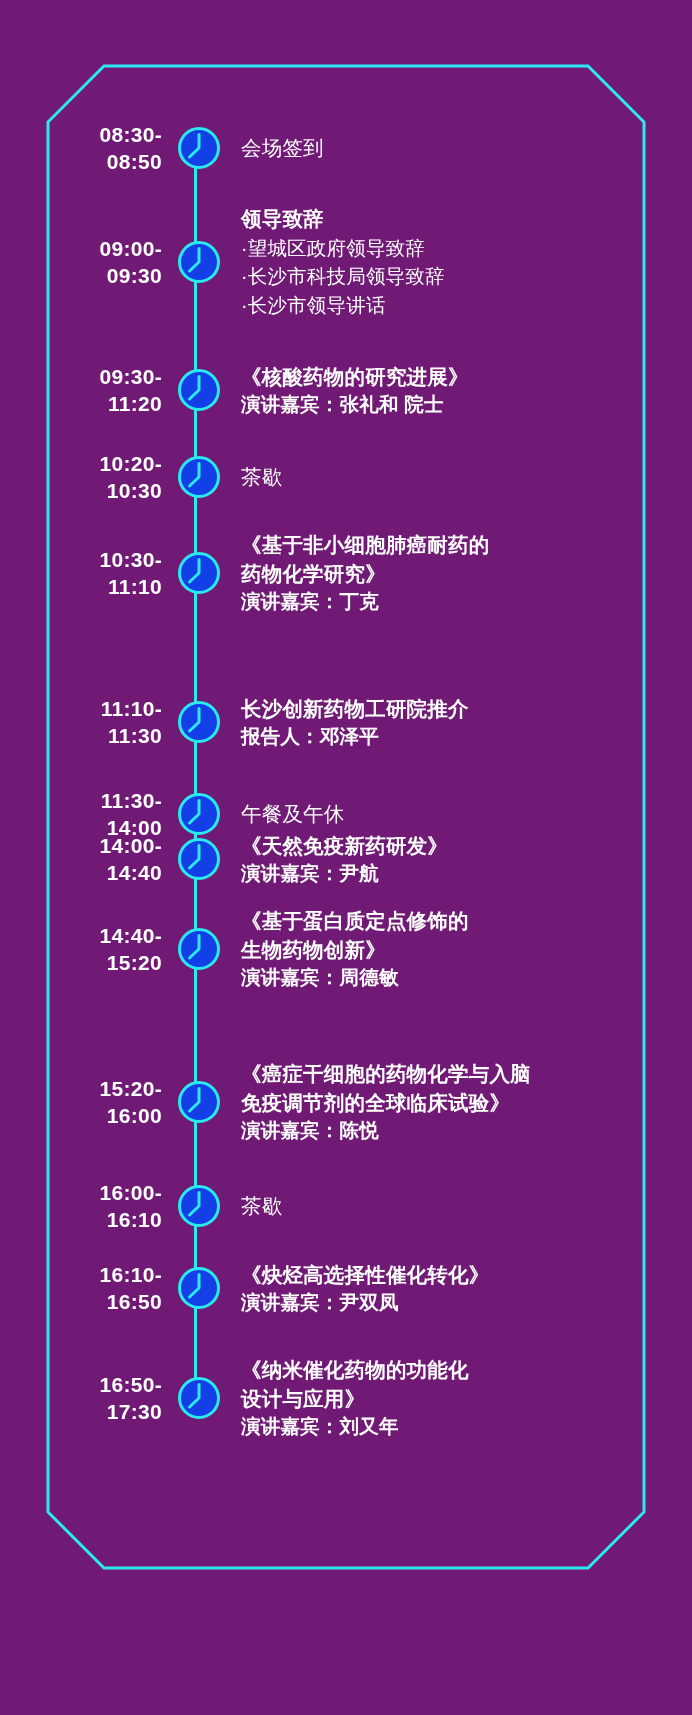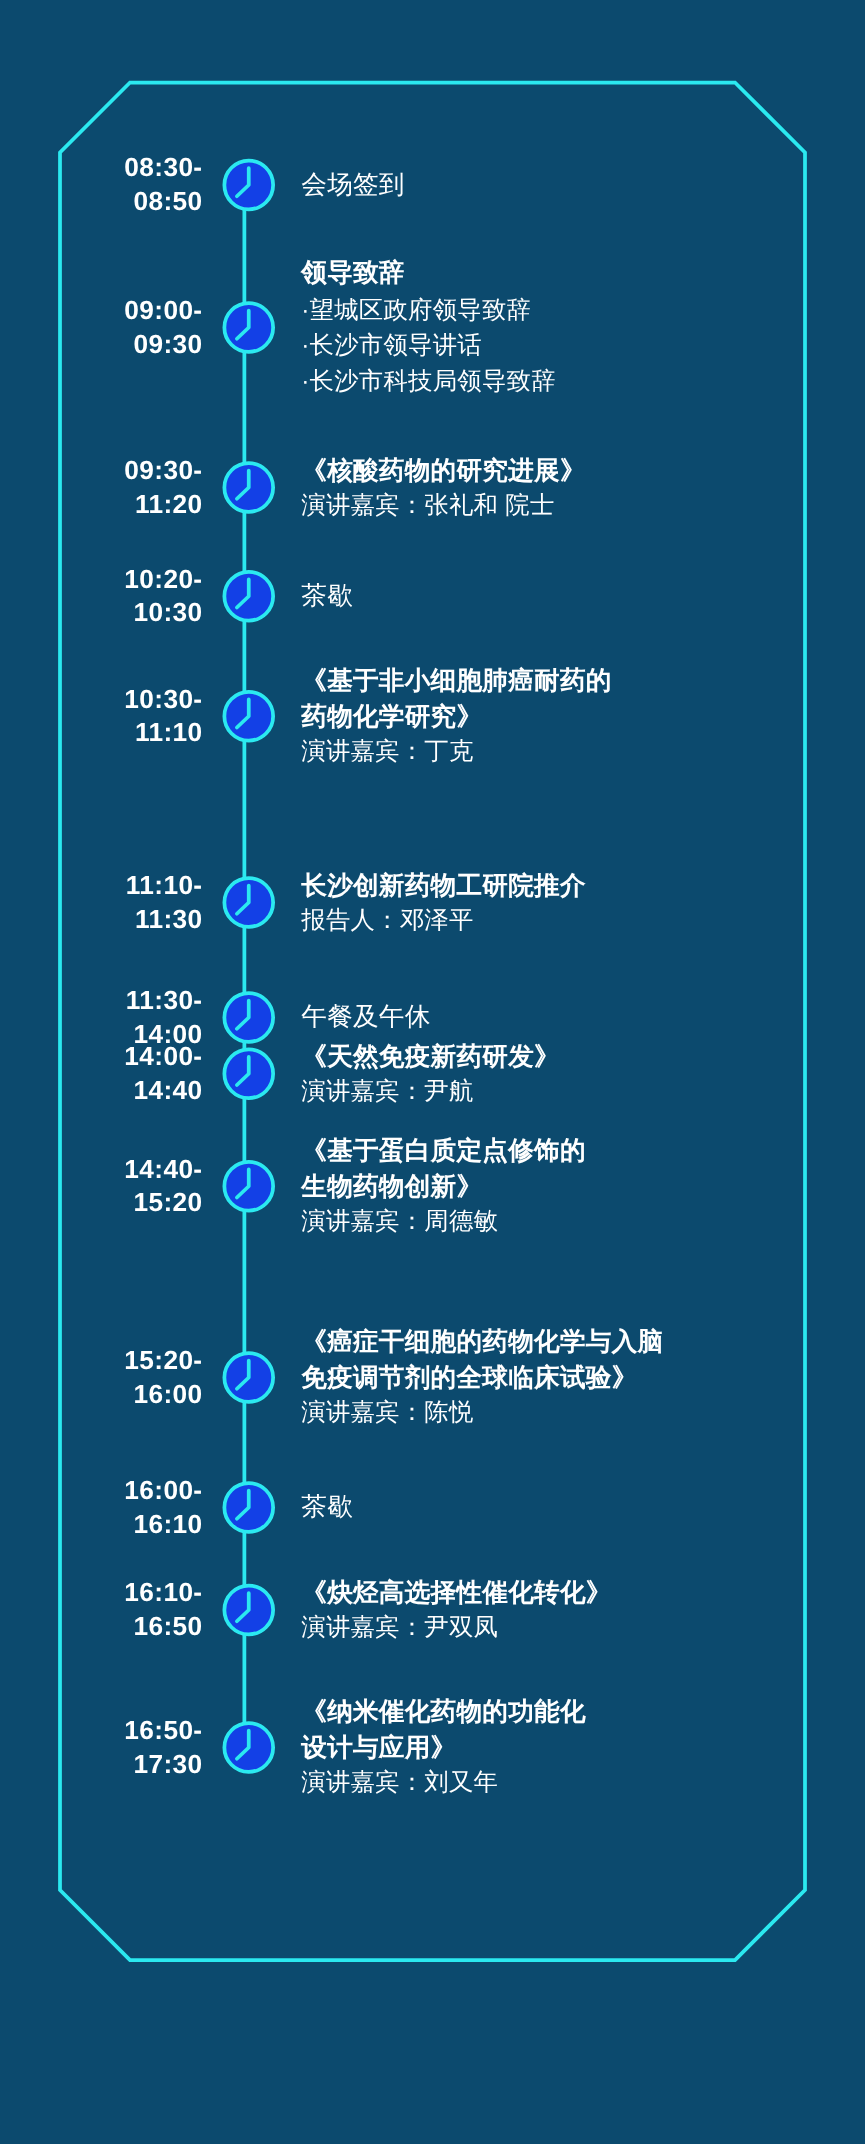--- a/index.html
+++ b/index.html
@@ -5,21 +5,21 @@
   * { margin:0; padding:0; box-sizing:border-box; }
   html,body{
     width:692px; height:1715px;
     background:#1340E6;
     font-family:"Liberation Sans","DejaVu Sans",sans-serif;
     overflow:hidden;
   }
   #poster{
     position:relative;
     width:692px; height:1715px;
-    background:#0c4a6e;
+    background:#701a75;
   }
 
   
   #frame{
     position:absolute;
     left:46px; top:64px;
     width:600px; height:1506px;
     pointer-events:none;
   }
   #frame svg{ display:block; width:100%; height:100%; overflow:visible; }
@@ -85,21 +85,21 @@
   }
   .c-plain{
     font-size:20.5px;
     font-weight:normal;
     line-height:1.42;
     letter-spacing:0.2px;
     white-space:pre-line;
   }
   .c-sub{
     font-size:19.5px;
-    font-weight:normal;
+    font-weight:bold;
     line-height:1.42;
     letter-spacing:0.2px;
     white-space:pre-line;
   }
   .c-bullets{
     font-size:19.5px;
     font-weight:normal;
     line-height:1.47;
     letter-spacing:0.2px;
   }
@@ -138,22 +138,22 @@
         <div class="node">
           <svg width="46" height="46" viewBox="0 0 46 46">
             <circle cx="23" cy="23" r="19.5" fill="#1340E6" stroke="#2BE9F0" stroke-width="3"></circle>
             <path d="M23 9.5 L23 23 L13.5 32" fill="none" stroke="#2BE9F0" stroke-width="3" stroke-linecap="round" stroke-linejoin="round"></path>
           </svg>
         </div>
         <div class="content">
           <div class="c-title">领导致辞</div>
           <div class="c-bullets">
             <div>·望城区政府领导致辞</div>
+            <div>·长沙市科技局领导致辞</div>
             <div>·长沙市领导讲话</div>
-            <div>·长沙市科技局领导致辞</div>
           </div>
         </div>
       </div>
       <div class="row" style="top: 330px; height: 120px;">
         <div class="time">09:30-
 11:20</div>
         <div class="node">
           <svg width="46" height="46" viewBox="0 0 46 46">
             <circle cx="23" cy="23" r="19.5" fill="#1340E6" stroke="#2BE9F0" stroke-width="3"></circle>
             <path d="M23 9.5 L23 23 L13.5 32" fill="none" stroke="#2BE9F0" stroke-width="3" stroke-linecap="round" stroke-linejoin="round"></path>

